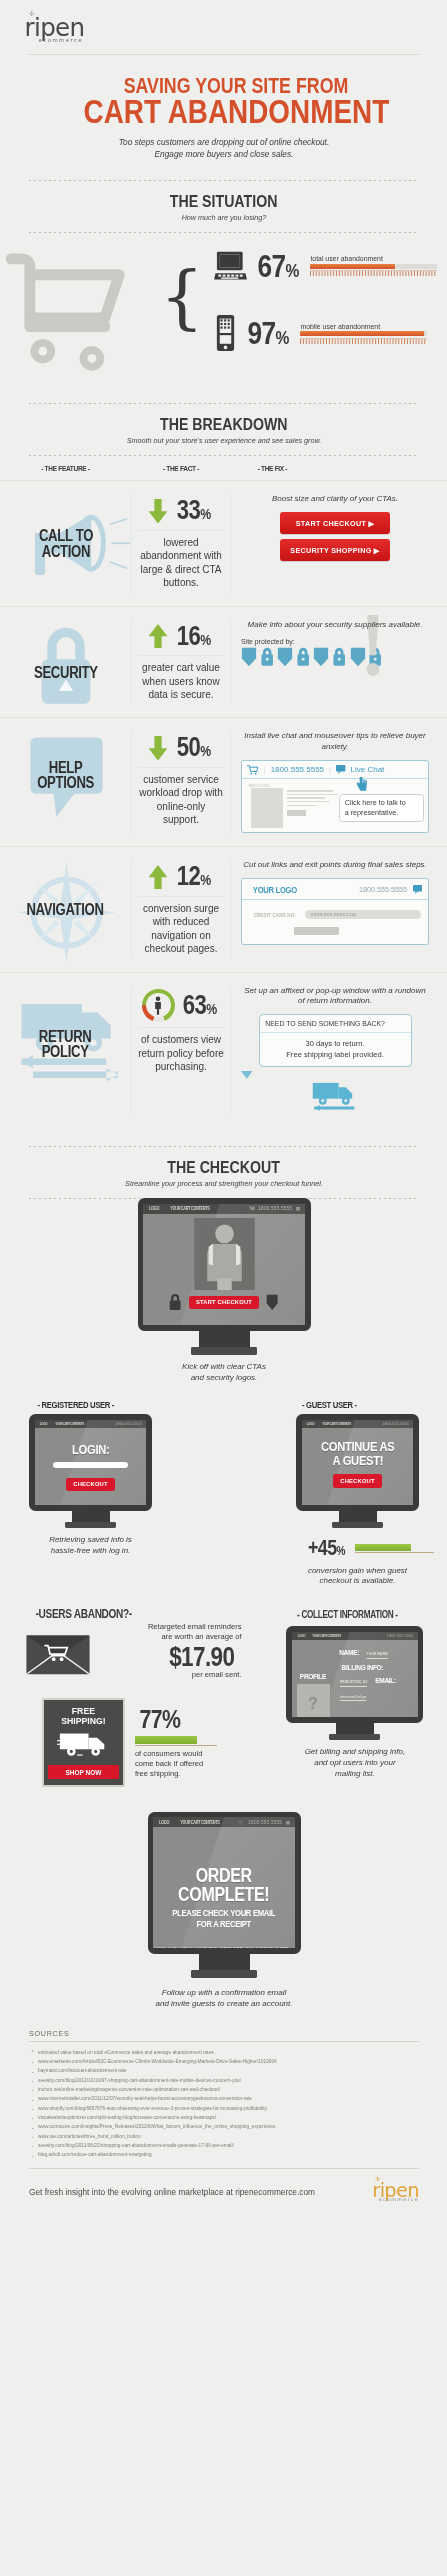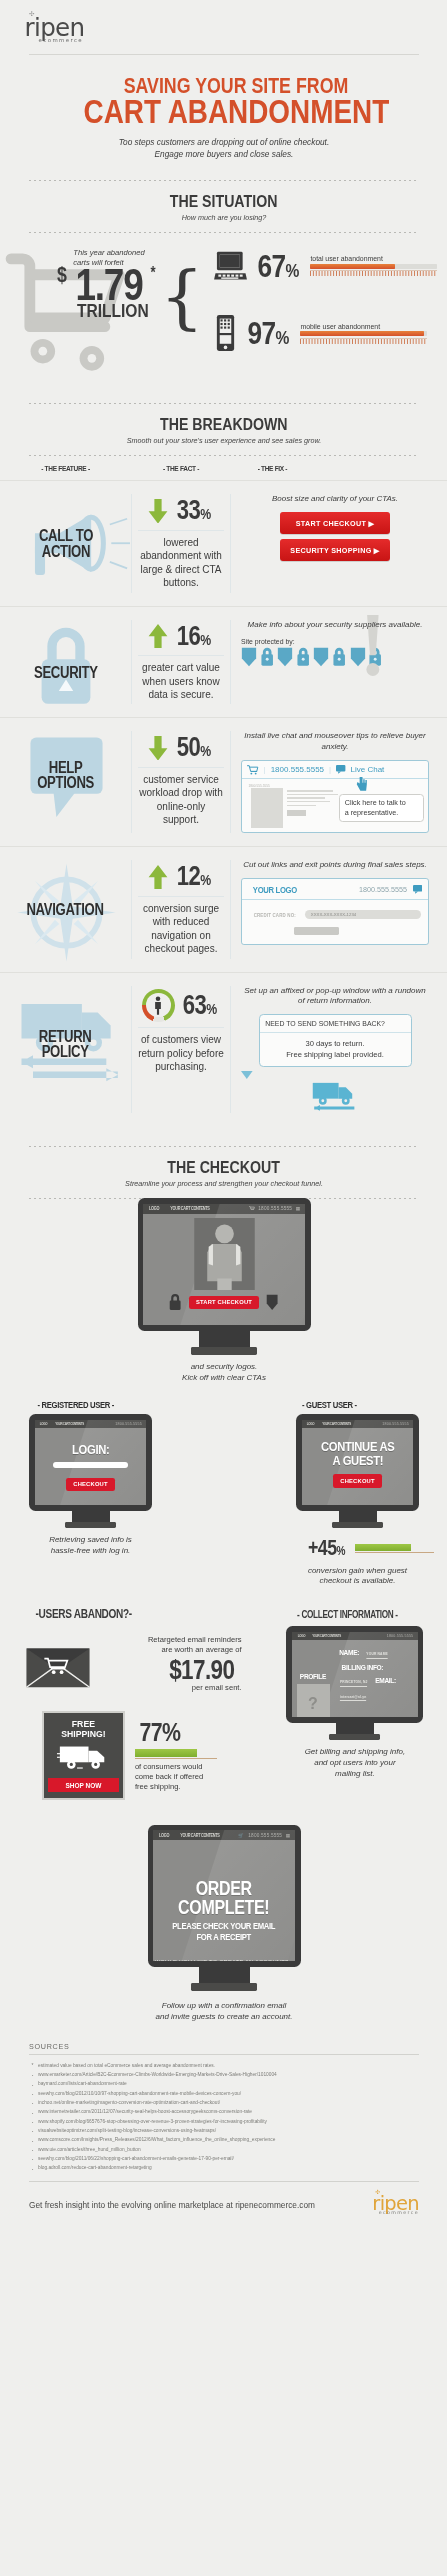--- a/index.html
+++ b/index.html
@@ -247,30 +247,20 @@
           <path d="M14,22 h16 a10,10 0 0 1 10,10 v84 h104"></path>
           <path d="M46,44 l118,0 -20,60 -98,0"></path>
         </g>
         <circle cx="58" cy="150" r="17" fill="#c9c9c5"></circle>
           <circle cx="58" cy="150" r="6" fill="#efefed"></circle>
         <circle cx="126" cy="160" r="17" fill="#c9c9c5"></circle>
           <circle cx="126" cy="160" r="6" fill="#efefed"></circle>
       </svg>
     </div>
 
-    <div class="trillion">
-      <div class="tl-top">
-        <div>This year abandoned</div>
-        <div>carts will forfeit</div>
-      </div>
-      <div class="tl-big">
-        <span class="dollar cond">$</span><span class="num cond">1.79</span><span class="star cond">*</span>
-      </div>
-      <div class="tl-word cond">TRILLION</div>
-    </div>
 
     <div class="brace">{</div>
 
     <div class="stat-row" style="left:214px; top:14.4px;">
       <div>
         <svg width="33" height="30" viewBox="0 0 46 42">
           <rect x="4" y="1" width="36" height="26" rx="2" fill="#3b3b3b"></rect>
           <rect x="8" y="5" width="28" height="18" fill="#efefed"></rect>
           <rect x="8" y="5" width="28" height="18" fill="#3b3b3b"></rect>
           <path d="M2,31 h42 l2,9 h-46 z" fill="#3b3b3b"></path>
@@ -670,22 +660,22 @@
             <svg width="12.3" height="16" viewBox="0 0 17 22">
                 <path d="M1,1 h15 v12 l-7.5,9 l-7.5,-9 z" fill="#3b3b3b"></path>
               </svg>
           </div>
         </div>
       </div>
       <div class="mstand"></div>
       <div class="mbase"></div>
     </div>
     <div class="caption">
+      <div>Kick off with clear CTAs</div>
       <div>and security logos.</div>
-      <div>Kick off with clear CTAs</div>
     </div>
 
     <div style="display:flex; justify-content:space-between; padding:13px 29px 0;">
 
       <div style="width:123px;">
         <div class="branch-label cond">- REGISTERED USER -</div>
         <div class="screen-frame">
           <div class="screen-inner" style="height:85px;">
             <div class="sheen"></div>
             <div class="sbar" style="font-size:3.6px;">
@@ -743,21 +733,21 @@
           <div>checkout is available.</div>
         </div>
       </div>
     </div>
 
     <div style="display:flex; justify-content:space-between; padding:20px 24.6px 0;">
 
       <div style="width:217px;">
         <div style="font-size:12.3px;text-align:center;" class="cond">-USERS ABANDON?-</div>
 
-        <div style="display:flex; align-items:center; gap:23px; margin-top:14px;">
+        <div style="display:flex; align-items:center; gap:23px; margin-top:1px;">
           <div class="envelope">
             <svg width="66" height="48" viewBox="0 0 92 66">
               <path d="M2,10 h88 v54 h-88 z" fill="#4a4a48"></path>
               <path d="M2,10 l44,30 l44,-30 z" fill="#3b3b3b"></path>
               <path d="M2,64 l36,-26 M90,64 l-36,-26" stroke="#efefed" stroke-width="2" fill="none"></path>
               <g transform="translate(27,24)">
                 <path d="M0,0 h5 l3,12 h20" fill="none" stroke="#fff" stroke-width="2.4"></path>
                 <path d="M6,3 h26 l-4,11 h-19" fill="none" stroke="#fff" stroke-width="2.4"></path>
                 <circle cx="13" cy="19" r="2.6" fill="#fff"></circle>
                   <circle cx="24" cy="19" r="2.6" fill="#fff"></circle>

